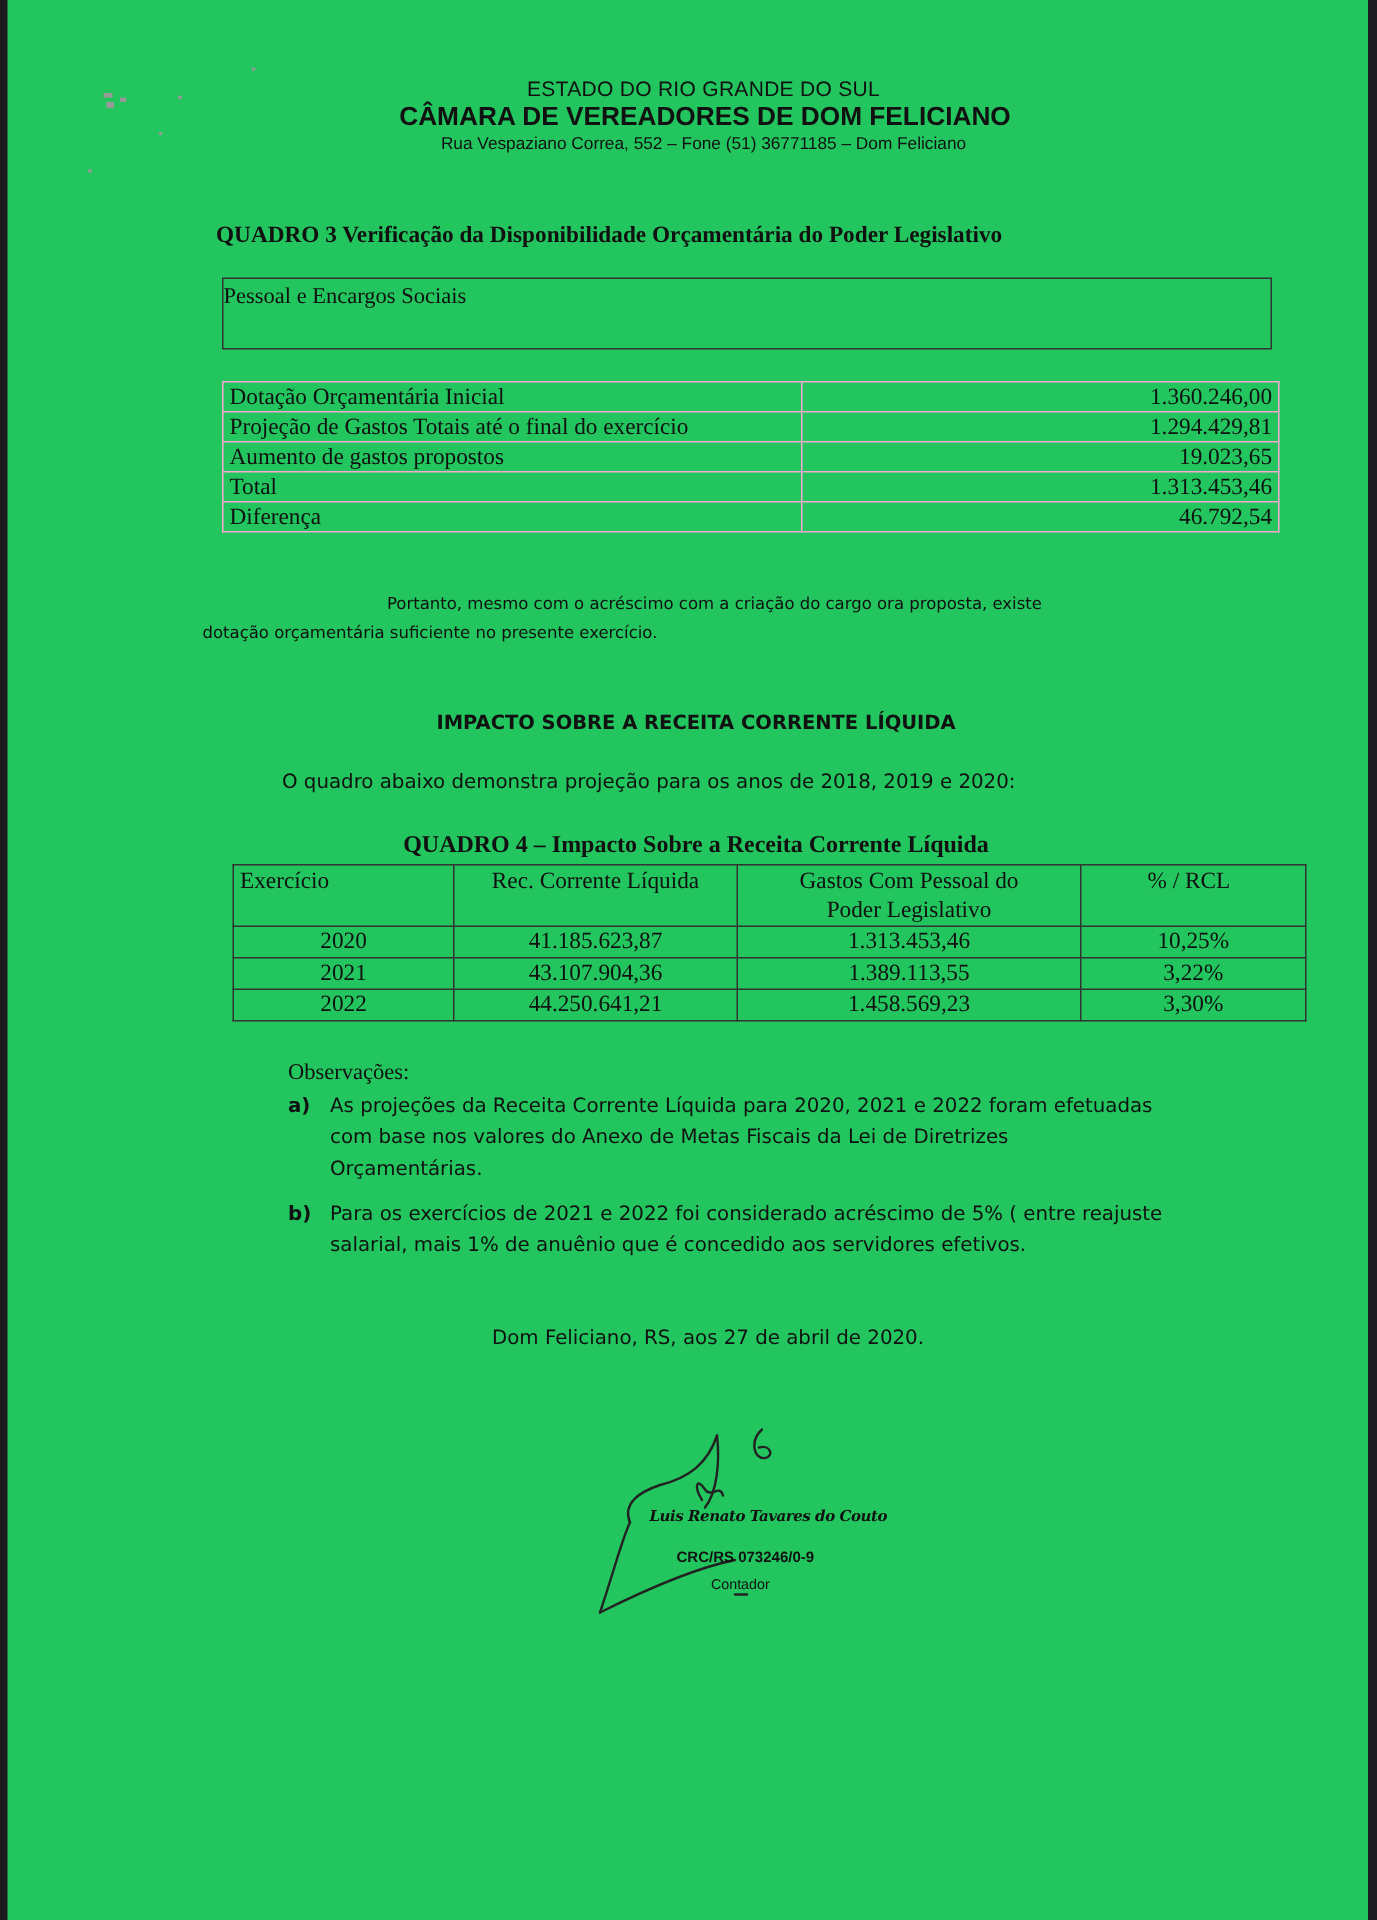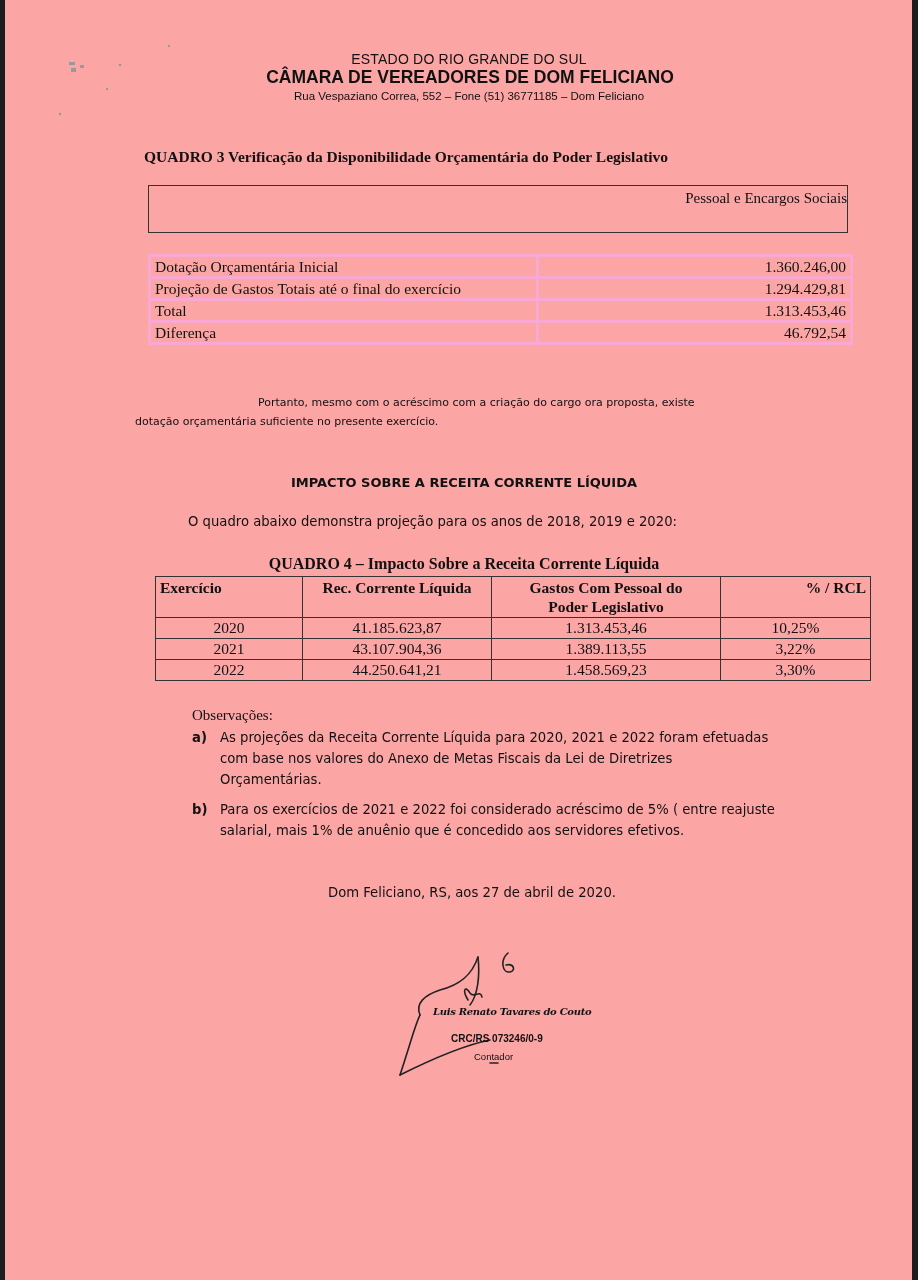--- a/index.html
+++ b/index.html
@@ -2,60 +2,60 @@
 <html><head>
 <meta charset="utf-8">
 <style>
   html, body { margin: 0; padding: 0; }
   body {
     width: 918px; height: 1280px; overflow: hidden;
     background: #1c1c1e; position: relative;
   }
   .page {
     position: absolute; left: 5px; top: 0; width: 907px; height: 1280px;
-    background: #fca5a5; color: #111;
+    background: #22c55e; color: #111;
   }
   .abs { position: absolute; }
   .sans { font-family: "Liberation Sans", "DejaVu Sans", sans-serif; }
   .serif { font-family: "Liberation Serif", "DejaVu Serif", serif; }
   .cal { font-family: "DejaVu Sans", "Liberation Sans", sans-serif; }
 
   .hdr1 { left: 0; width: 918px; top: 51px; text-align: center; font-size: 14px; letter-spacing: 0.2px; padding-left: 5px; }
   .hdr2 { left: 0; width: 918px; top: 67px; text-align: center; font-size: 17.5px; font-weight: bold; padding-left: 6px; }
   .hdr3 { left: 0; width: 918px; top: 90px; text-align: center; font-size: 11.5px; padding-left: 5px; }
 
   .q3-title { left: 139px; top: 148px; font-size: 15.5px; font-weight: bold; }
 
   .pessoal-box {
     left: 143px; top: 185px; width: 700px; height: 48px;
     border: 1px solid #333; box-sizing: border-box;
   }
-  .pessoal-box span { display: block; text-align: right; font-size: 15px; margin-top: 4px; font-family: Liberation Serif, serif; }
+  .pessoal-box span { display: block; text-align: left; font-size: 15px; margin-top: 4px; font-family: Liberation Serif, serif; }
 
   table { border-collapse: collapse; }
   .q3-table { left: 143px; top: 254px; width: 705px; font-size: 15.5px; }
-  .q3-table td { border: 3px solid #f9a8d4; padding: 0 4px; height: 19px; line-height: 19px; }
+  .q3-table td { border: 1px solid #f9a8d4; padding: 0 4px; height: 19px; line-height: 19px; }
   .q3-table td.lbl { width: 377px; }
   .q3-table td.val { text-align: right; }
 
   .para { font-size: 11px; line-height: 19px; }
   .p1 { left: 253px; top: 393px; }
   .p2 { left: 130px; top: 412px; }
 
   .impact-title { left: 0; width: 918px; top: 475px; text-align: center; font-size: 13px; font-weight: bold; padding-left: 0px; }
   .impact-sub { left: 183px; top: 514px; font-size: 13.2px; }
 
   .q4-title { left: 0; width: 918px; top: 555px; text-align: center; font-size: 16px; font-weight: bold; padding-right: 12px; }
   .q4-table { left: 150px; top: 576px; width: 716px; font-size: 15.5px; }
   .q4-table th, .q4-table td { border: 1px solid #333; }
-  .q4-table th { font-weight: bold; vertical-align: top; line-height: 19px; padding: 1px 4px; margin-top: 48px; }
+  .q4-table th { font-weight: normal; vertical-align: top; line-height: 19px; padding: 1px 4px; margin-top: 48px; }
   .q4-table th.c1 { text-align: left; width: 138px; }
   .q4-table th.c2 { text-align: center; width: 180px; }
   .q4-table th.c3 { text-align: center; width: 220px; }
-  .q4-table th.c4 { text-align: right; padding-left: 44px; }
+  .q4-table th.c4 { text-align: left; padding-left: 44px; }
   .q4-table td { text-align: center; height: 20px; line-height: 20px; padding: 0 4px; }
 
   .obs-title { left: 187px; top: 707px; font-size: 15px; }
   .obs { font-size: 13.2px; line-height: 21px; }
   .obs-a-mark { left: 187px; top: 727px; font-weight: bold; }
   .obs-a-text { left: 215px; top: 727px; width: 600px; }
   .obs-b-mark { left: 187px; top: 799px; font-weight: bold; }
   .obs-b-text { left: 215px; top: 799px; width: 600px; }
 
   .place-date { left: 0; width: 918px; top: 885px; text-align: center; font-size: 13.2px; padding-left: 8px; }
@@ -95,20 +95,24 @@
 
   <table class="abs serif q3-table">
     <tbody>
       <tr>
         <td class="lbl">Dotação Orçamentária Inicial</td>
         <td class="val">1.360.246,00</td>
       </tr>
       <tr>
         <td class="lbl">Projeção de Gastos Totais até o final do exercício</td>
         <td class="val">1.294.429,81</td>
+      </tr>
+      <tr>
+        <td class="lbl">Aumento de gastos propostos</td>
+        <td class="val">19.023,65</td>
       </tr>
       <tr>
         <td class="lbl">Total</td>
         <td class="val">1.313.453,46</td>
       </tr>
       <tr>
         <td class="lbl">Diferença</td>
         <td class="val">46.792,54</td>
       </tr>
     </tbody>

